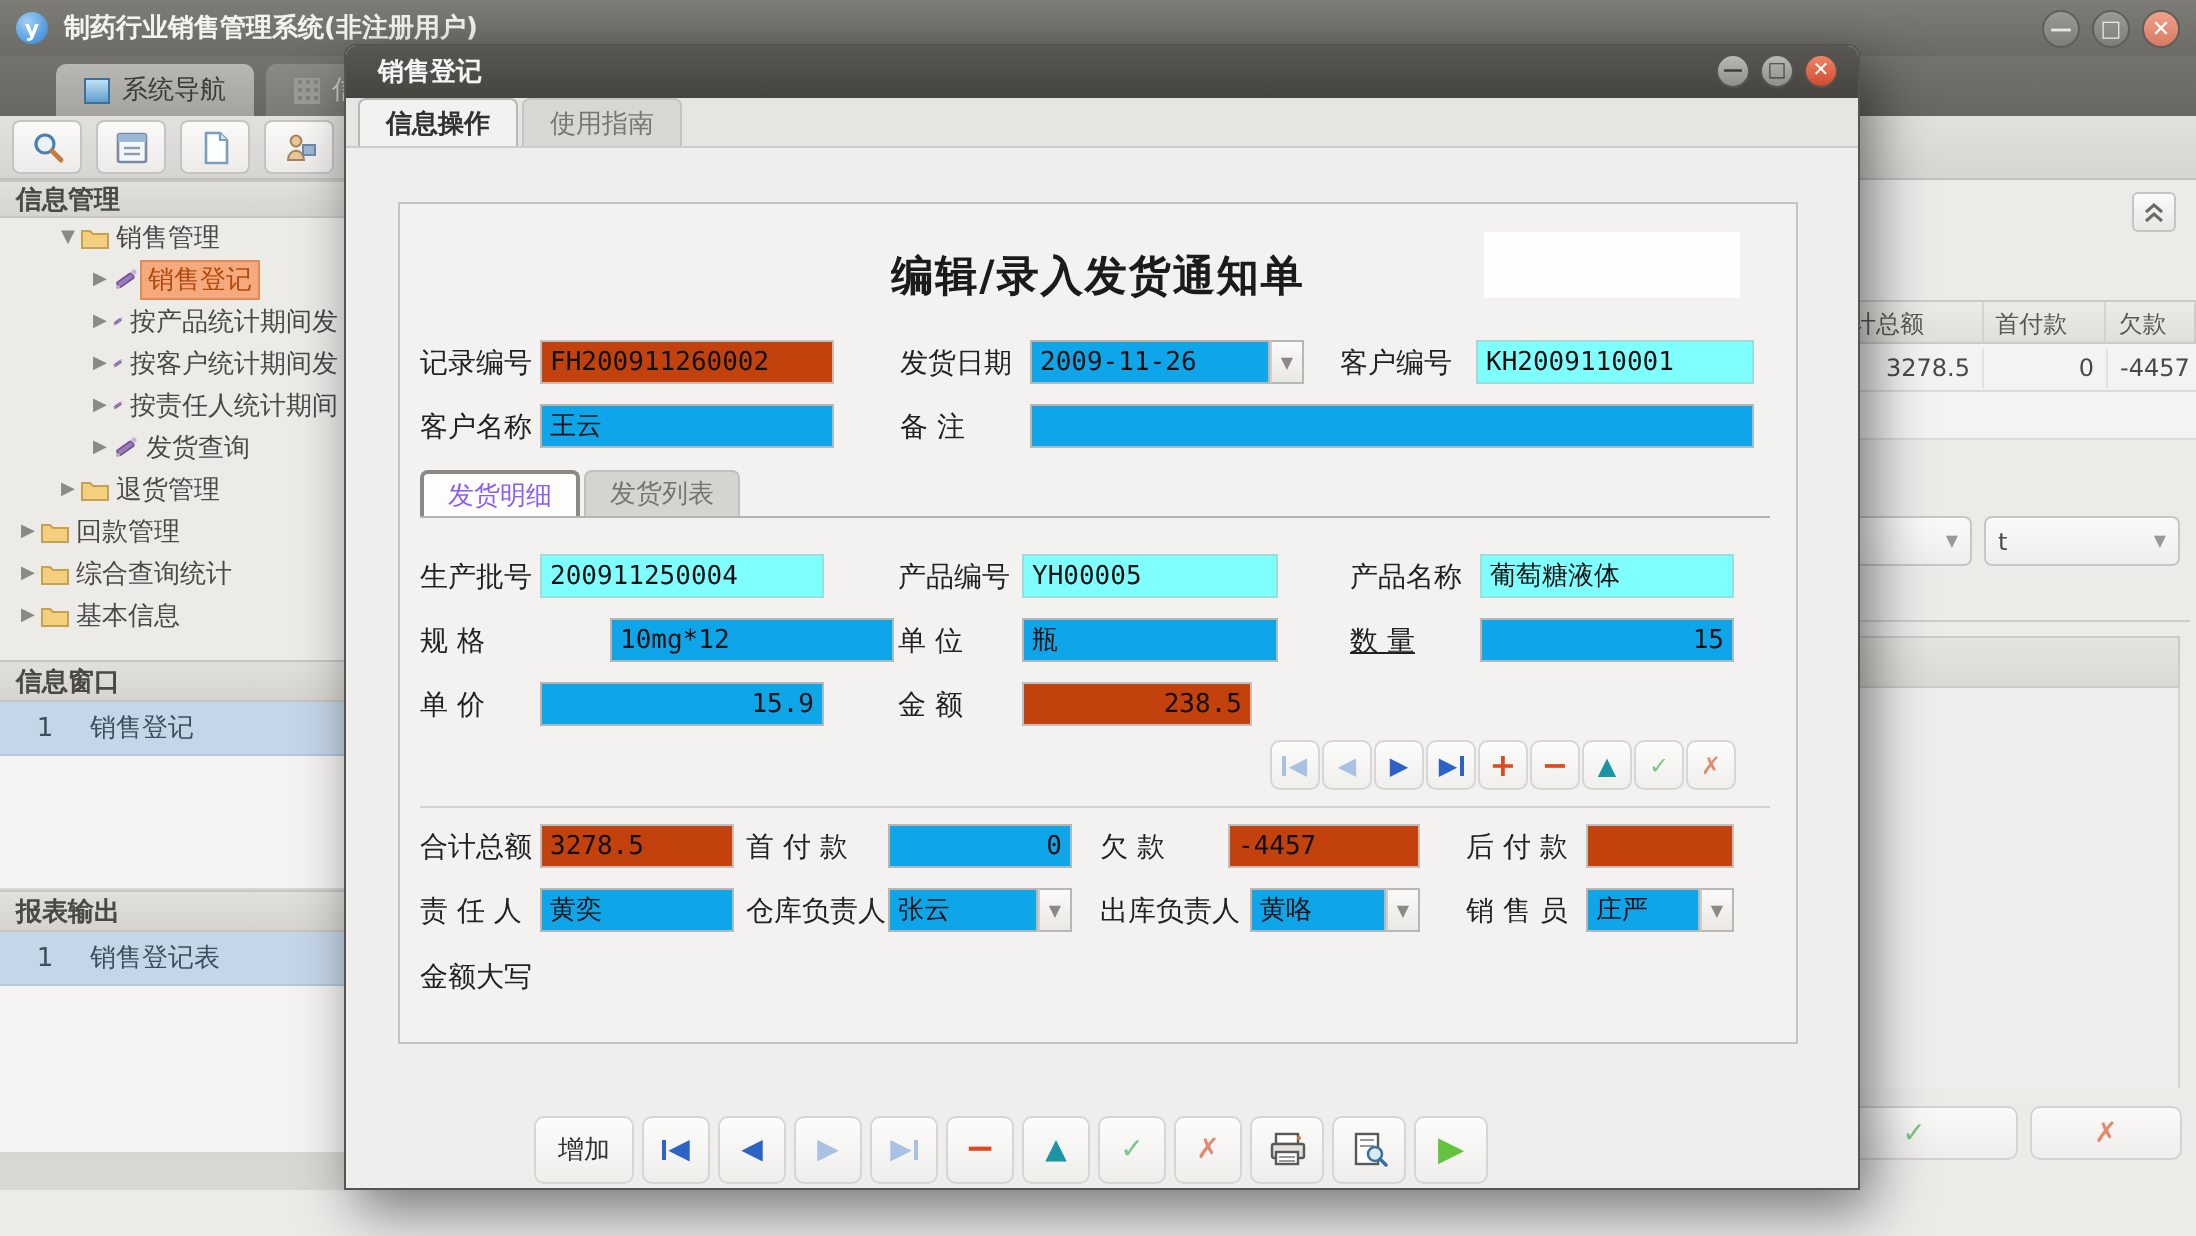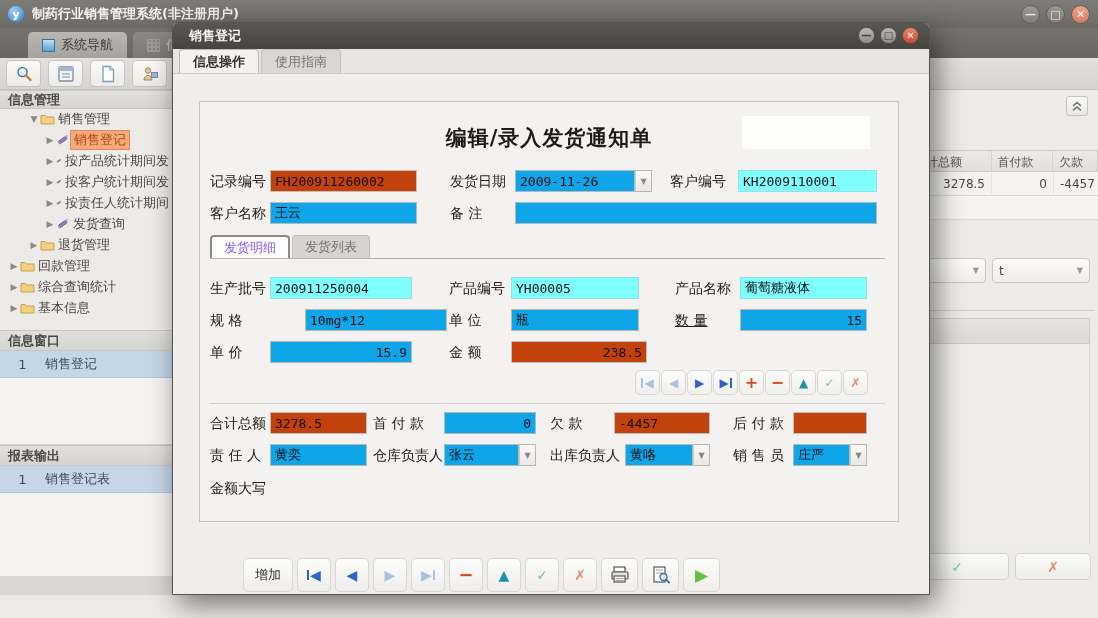--- a/index.html
+++ b/index.html
@@ -65,21 +65,21 @@
   .fld.ro{background:#c2410c;border-color:#c2c0bc;}
   .fld.cyan{background:#80ffff;border-color:#9adede;}
   .fld.num{justify-content:flex-end;}
   .ddarrow{width:17px;height:22px;border:1px solid #b9b7b3;border-left:1px solid #cfcdc9;background:linear-gradient(#fbfaf9,#e9e8e5);display:flex;align-items:center;justify-content:center;color:#8a8984;font-size:8px;}
   .itab{height:23px;padding:0 12px;display:flex;align-items:center;font-size:13px;border-radius:4px 4px 0 0;}
   .itab.active{background:#fdfdfc;border:2px solid #8a8984;border-bottom:none;color:#8b5cf6;font-weight:normal;}
   .itab.idle{background:#d6d4d0;border:1px solid #c2c0bc;border-bottom:none;color:#75746f;}
   .sqb{width:25px;height:25px;border:1px solid #d8d6d2;border-radius:5px;background:linear-gradient(#fcfcfb,#f0efec);display:flex;align-items:center;justify-content:center;gap:1px;font-size:12px;}
   .sqb .g{line-height:1;}
   .vbar{width:2px;height:10px;}
-  .botbar{left:0;top:530px;width:871px;height:43px;display:flex;align-items:center;padding-left:70px;gap:4px;}
+  .botbar{left:0;top:530px;width:871px;height:43px;display:flex;align-items:center;padding-left:94px;gap:4px;}
   .bbtn{height:34px;border:1px solid #d8d6d2;border-radius:5px;background:linear-gradient(#fcfcfb,#efeeeb);display:flex;align-items:center;justify-content:center;gap:1px;font-size:14px;}
   .c-blue{color:#2d62c6;} .c-pale{color:#a9c2e4;} .c-teal{color:#1d93a6;} .c-green{color:#7dc588;} .c-red{color:#e2896f;} .c-orange{color:#e0481c;} .c-run{color:#63c33e;}
   svg{display:block;}
 </style>
 </head>
 <body>
 
 <div id="stage">
 
   <div class="abs titlebar">
@@ -328,21 +328,21 @@
       <div class="abs lbl" style="left:10px;top:210px;">规 格</div>
       <div class="abs fld mono" style="left:70px;top:207px;width:142px;margin-left:35px;">10mg*12</div>
       <div class="abs lbl" style="left:249px;top:210px;">单 位</div>
       <div class="abs fld" style="left:311px;top:207px;width:128px;">瓶</div>
       <div class="abs lbl" style="left:475px;top:210px;text-decoration:underline;">数 量</div>
       <div class="abs fld num mono" style="left:540px;top:207px;width:127px;">15</div>
 
       <div class="abs lbl" style="left:10px;top:242px;">单 价</div>
       <div class="abs fld num mono" style="left:70px;top:239px;width:142px;">15.9</div>
       <div class="abs lbl" style="left:249px;top:242px;">金 额</div>
-      <div class="abs fld ro num mono" style="left:311px;top:239px;width:136px;">238.5</div>
+      <div class="abs fld ro num mono" style="left:311px;top:239px;width:115px;">238.5</div>
 
       <div class="abs" style="left:435px;top:268px;display:flex;gap:1px;">
         <span class="sqb">
             <span class="vbar" style="background:#a9c2e4;"></span>
             <span class="g c-pale">◀</span>
           </span>
         <span class="sqb">
             <span class="g c-pale">◀</span>
           </span>
         <span class="sqb">

